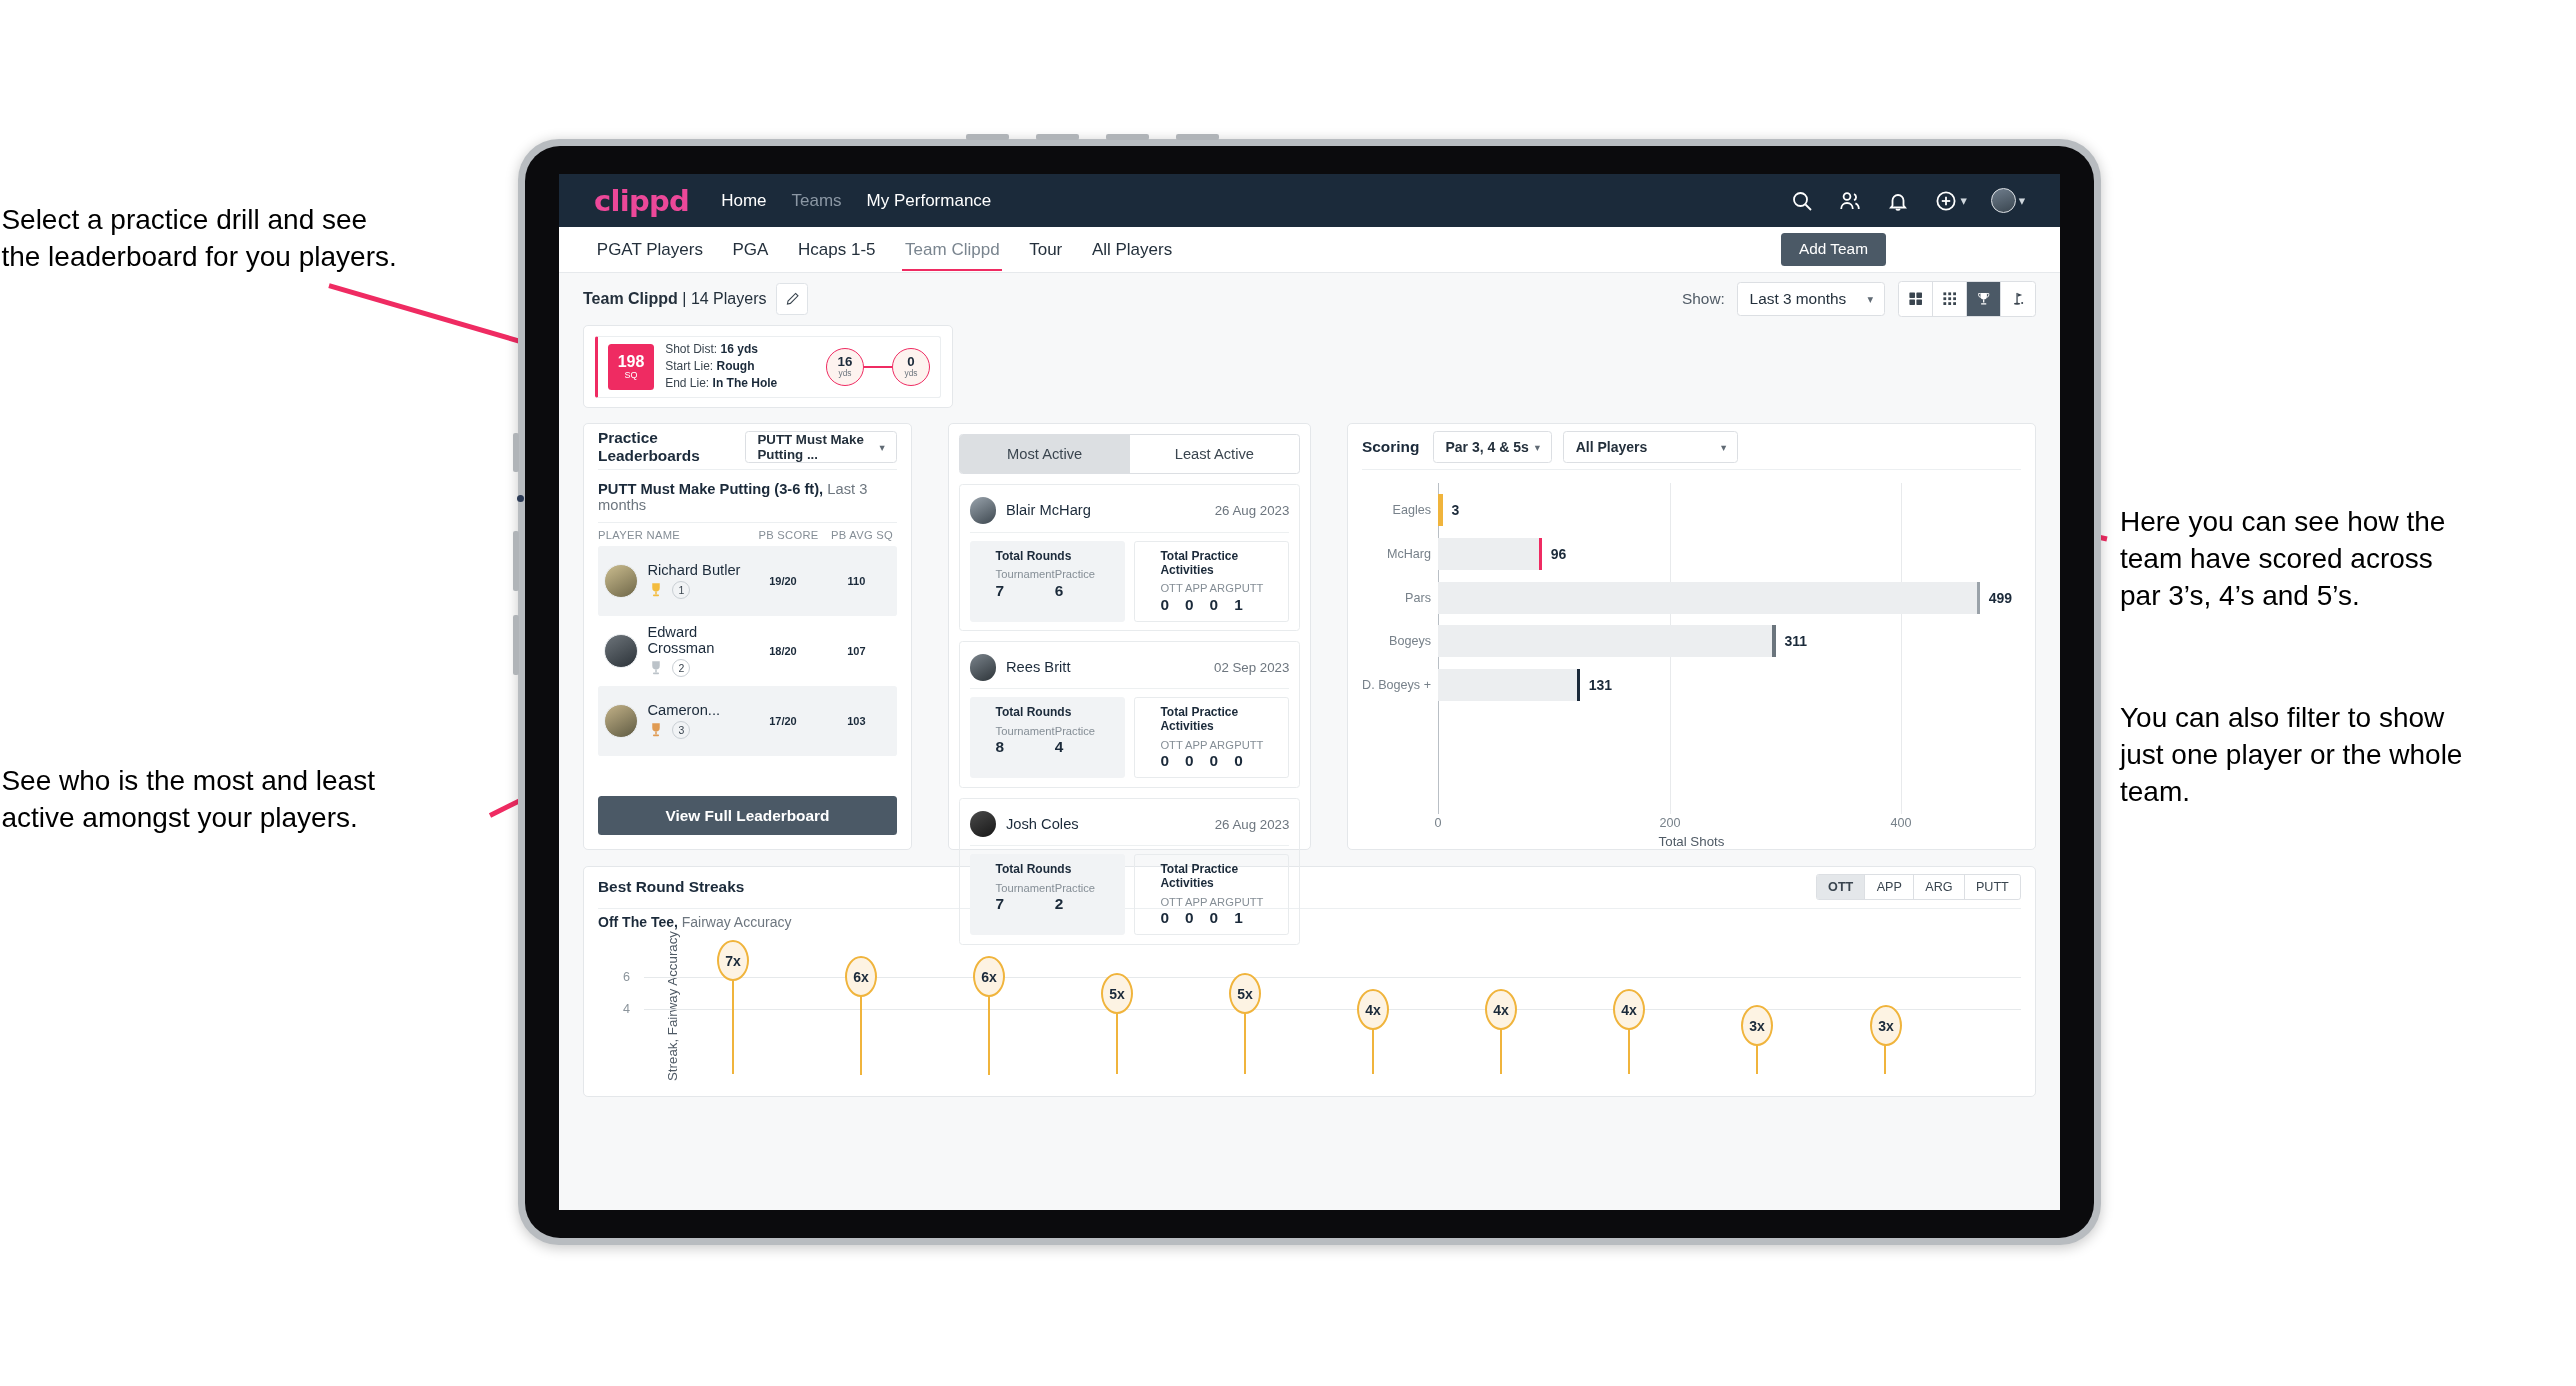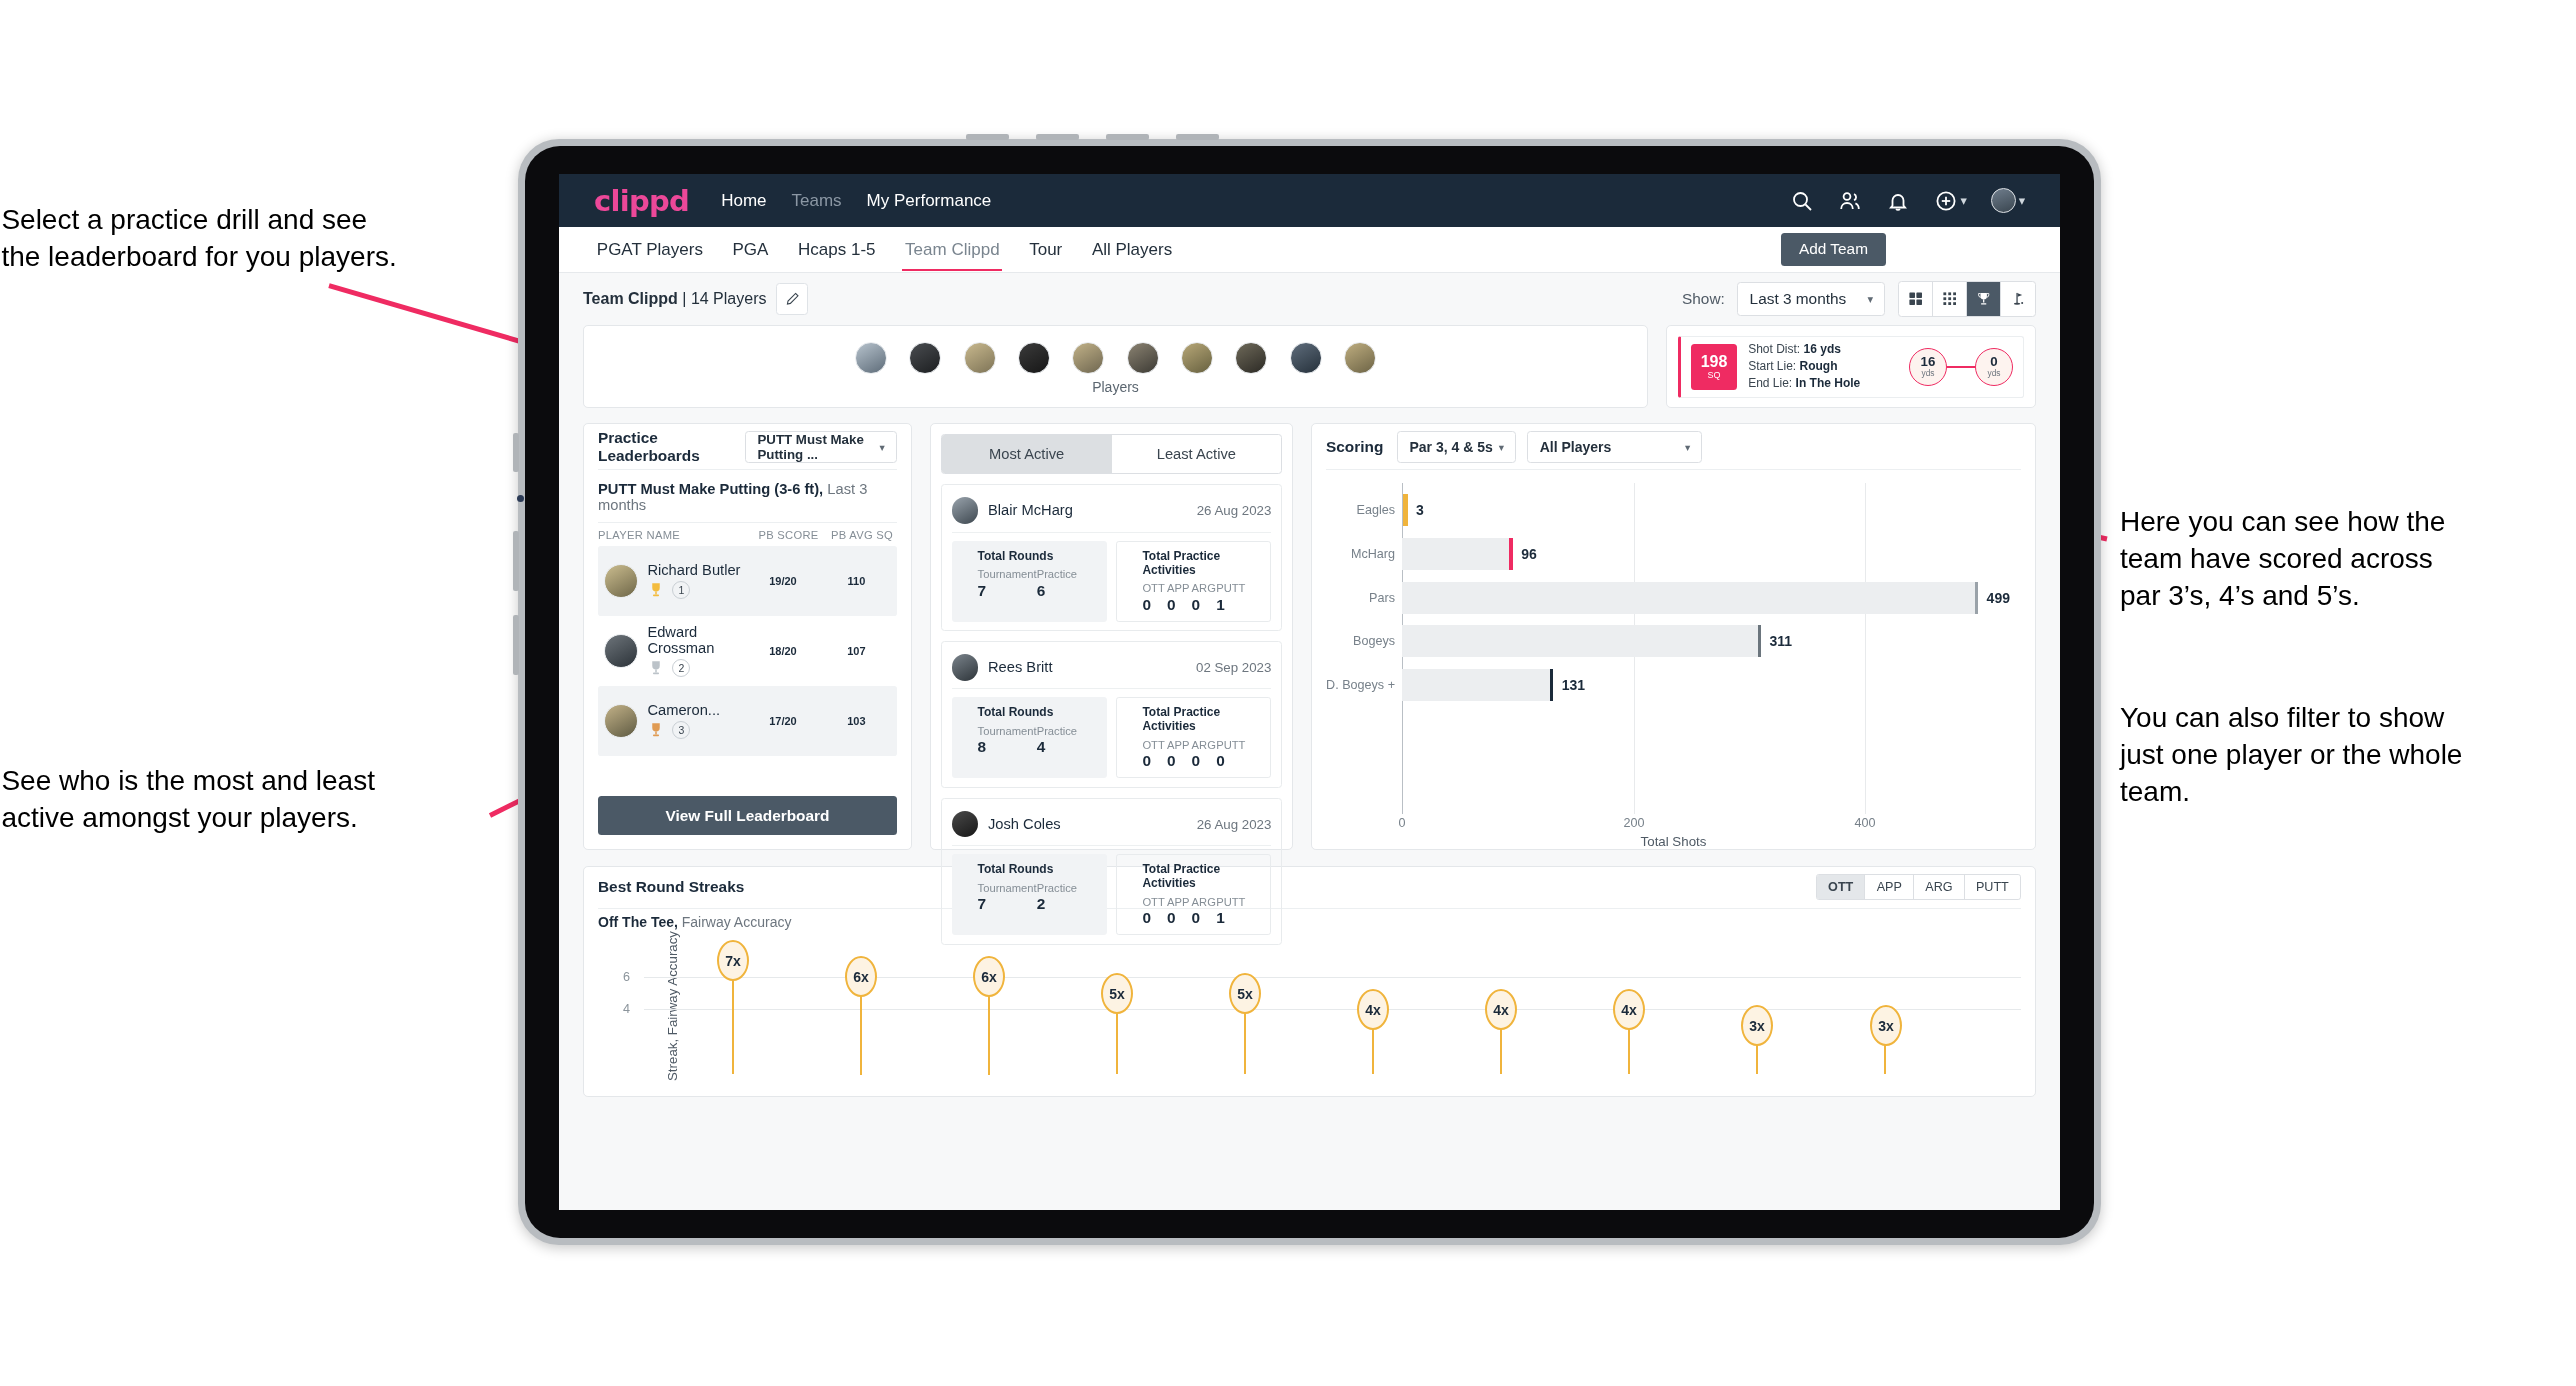--- a/index.html
+++ b/index.html
@@ -102,21 +102,21 @@
   .shottext b { color:#1b2a3a; }
   .dist { margin-left:auto; display:flex; align-items:center; }
   .dcirc { width:38px; height:38px; border-radius:50%; border:1.8px solid #ef2b62;
            background:#fdf3ef; display:flex; flex-direction:column; align-items:center;
            justify-content:center; }
   .dcirc b { font-size:13.3px; color:#1b2a3a; line-height:1; }
   .dcirc span { font-size:8.4px; color:#6d767f; }
   .dline { width:28px; height:2.1px; background:#ef2b62; }
 
   
-  #row2 { display:flex; gap:18px; margin-top:15.4px; height:427px; }
+  #row2 { display:flex; gap:36px; margin-top:15.4px; height:427px; }
   #lbCard { width:329px; padding:0 14px; display:flex; flex-direction:column; }
   .lbhead { display:flex; align-items:center; height:45px; justify-content:space-between; }
   .lbtitle { font-size:15.4px; font-weight:700; color:#1b2a3a; }
   .drill-sel { width:168px; height:32px; }
   .hr { height:0.7px; background:#eceff1; }
   .lbsub { font-size:14.7px; color:#6d767f; padding:11.2px 0 8.4px; }
   .lbsub b { color:#1b2a3a; font-weight:700; }
   .lbcols { display:flex; font-size:11.2px; color:#858e96; letter-spacing:0.3px;
             padding:7px 0 4.2px; }
   .c-name { flex:1; } .c-sc { width:77px; text-align:center; }
@@ -335,35 +335,20 @@
                     <path d="M12 3.6l7 2.6-7 2.6z"></path>
                 <ellipse cx="11" cy="20" rx="5" ry="1.6"></ellipse>
                     <circle cx="19" cy="18.6" r="1.6"></circle>
                   </svg>
                 </div>
           </div>
         </div>
       </div>
 
       <div id="row1">
-        <div class="card" id="playersCard">
-          <div class="avrow">
-            <div class="av" style="background:linear-gradient(150deg,#b7c3cd,#5d6b78)"></div>
-            <div class="av" style="background:linear-gradient(150deg,#4a4d51,#1c1e20)"></div>
-            <div class="av" style="background:linear-gradient(150deg,#c9b98e,#7d7356)"></div>
-            <div class="av" style="background:linear-gradient(150deg,#3b3b3b,#161616)"></div>
-            <div class="av" style="background:linear-gradient(150deg,#c2b288,#6e6650)"></div>
-            <div class="av" style="background:linear-gradient(150deg,#8b8372,#3c3a34)"></div>
-            <div class="av" style="background:linear-gradient(150deg,#b8a878,#66603f)"></div>
-            <div class="av" style="background:linear-gradient(150deg,#6f6a5a,#2b2924)"></div>
-            <div class="av" style="background:linear-gradient(150deg,#5f6d7c,#25303a)"></div>
-            <div class="av" style="background:linear-gradient(150deg,#bfae80,#6c6345)"></div>
-          </div>
-          <div class="playerslbl">Players</div>
-        </div>
 
         <div class="card" id="shotCard">
           <div class="shotinner">
             <div class="sqbadge">
               <div class="hexnum">198<small>SQ</small></div>
             </div>
             <div class="shottext">
               <div><span>Shot Dist:</span>
                    <b>16 yds</b></div>
               <div><span>Start Lie:</span>

